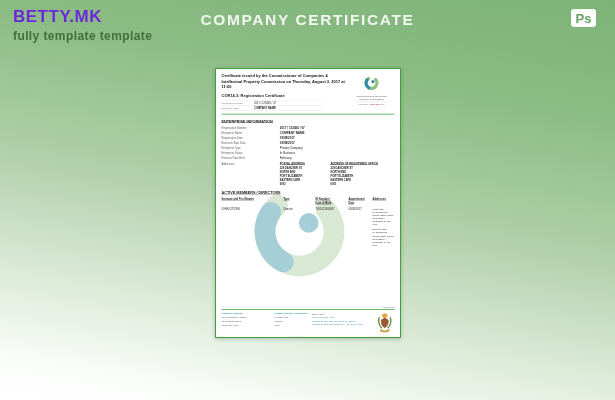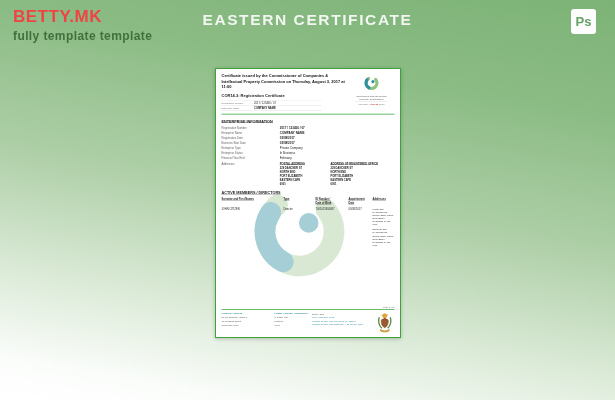--- a/index.html
+++ b/index.html
@@ -2,24 +2,24 @@
 <html><head>
 <meta charset="utf-8">
 <style>
   html,body{margin:0;padding:0;}
   body{
     width:615px;height:400px;overflow:hidden;position:relative;
     font-family:"Liberation Sans",sans-serif;
     background:linear-gradient(190deg,#7db377 0%,#8abb83 22%,#aecfa7 50%,#ddebd9 75%,#fbfdfb 92%,#ffffff 100%);
   }
   
-  .brand{position:absolute;left:13px;top:7px;font-size:17px;font-weight:800;color:#ef4444;letter-spacing:.5px;}
+  .brand{position:absolute;left:13px;top:7px;font-size:17px;font-weight:800;color:#6d28d9;letter-spacing:.5px;}
   .tagline{position:absolute;left:13px;top:29px;font-size:12px;font-weight:600;color:#41703d;letter-spacing:.4px;}
   .main-title{position:absolute;left:0;right:0;top:11px;text-align:center;font-size:15.5px;font-weight:700;color:#f1f7f0;letter-spacing:1.6px;}
-  .ps-badge{position:absolute;right:19px;top:9px;width:25px;height:25px;background:#fcfdfc;border-radius:3px;
+  .ps-badge{position:absolute;right:19px;top:9px;width:25px;height:18px;background:#fcfdfc;border-radius:3px;
     display:flex;align-items:center;justify-content:center;font-size:13px;font-weight:700;color:#67a263;}
   
   .page-wrap{position:absolute;left:215px;top:68px;width:186px;height:270px;box-shadow:0 1px 4px rgba(0,0,0,.22);}
   .page{width:744px;height:1080px;transform:scale(.25);transform-origin:0 0;background:#ffffff;
     border:4px solid #3ba339;box-sizing:border-box;padding:18px 22px;position:relative;color:#1d1d1d;}
   .doc-flow{position:relative;z-index:1;}
   
   .doc-header{display:flex;justify-content:space-between;}
   .issue-text{width:505px;font-size:16px;font-weight:700;line-height:1.3;color:#111;}
   .form-title{font-size:16px;font-weight:700;margin-top:16px;}
@@ -74,21 +74,21 @@
   .f-line{font-size:9.5px;color:#555;line-height:1.5;}
   .f-line.teal{color:#2e8fa3;}
 </style>
 </head>
 <body>
 
 <div>
 
   <div class="brand">BETTY.MK</div>
   <div class="tagline">fully template template</div>
-  <div class="main-title">EASTERN CERTIFICATE</div>
+  <div class="main-title">COMPANY CERTIFICATE</div>
   <div class="ps-badge">Ps</div>
 
   <div class="page-wrap">
     <div class="page">
 
       <svg class="watermark" viewBox="0 0 200 200">
         <g fill="none" stroke-linecap="round">
           <circle cx="100" cy="100" r="60" stroke="#b4d3a8" stroke-width="36" stroke-dasharray="283 94" transform="rotate(-40 100 100)"></circle>
           <circle cx="100" cy="100" r="60" stroke="#4f9fae" stroke-width="36" stroke-dasharray="100 277" transform="rotate(118 100 100)"></circle>
         </g>

